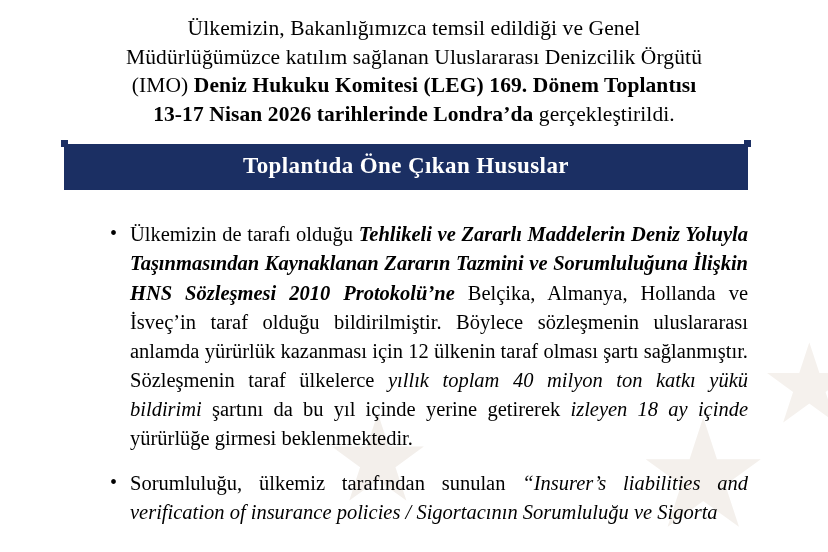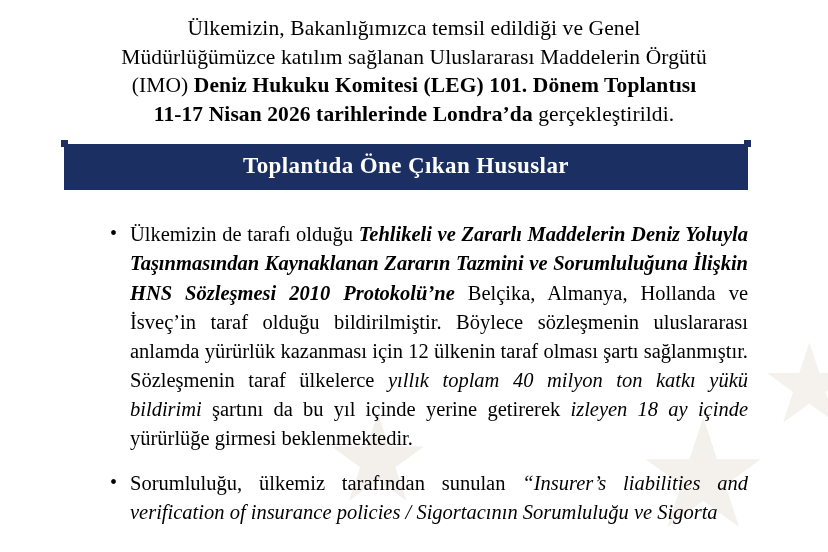--- a/index.html
+++ b/index.html
@@ -100,23 +100,23 @@
 <body>
 
 <div class="watermark wm1">★</div>
 <div class="watermark wm2">★</div>
 <div class="watermark wm3">★</div>
 
 <div class="page">
 
   <div class="intro">
     <div>Ülkemizin, Bakanlığımızca temsil edildiği ve Genel</div>
-    <div>Müdürlüğümüzce katılım sağlanan Uluslararası Maddelerin Örgütü</div>
-    <div><span>(IMO) </span><span class="bold">Deniz Hukuku Komitesi (LEG) 101. Dönem Toplantısı</span></div>
-    <div><span class="bold">11-17 Nisan 2026 tarihlerinde Londra’da</span><span> gerçekleştirildi.</span></div>
+    <div>Müdürlüğümüzce katılım sağlanan Uluslararası Denizcilik Örgütü</div>
+    <div><span>(IMO) </span><span class="bold">Deniz Hukuku Komitesi (LEG) 169. Dönem Toplantısı</span></div>
+    <div><span class="bold">13-17 Nisan 2026 tarihlerinde Londra’da</span><span> gerçekleştirildi.</span></div>
   </div>
 
   <div class="banner-wrap">
     <div class="banner">
       <span class="notch-l"></span>
       <span class="notch-r"></span>
       <span>Toplantıda Öne Çıkan Hususlar</span>
     </div>
   </div>
 

